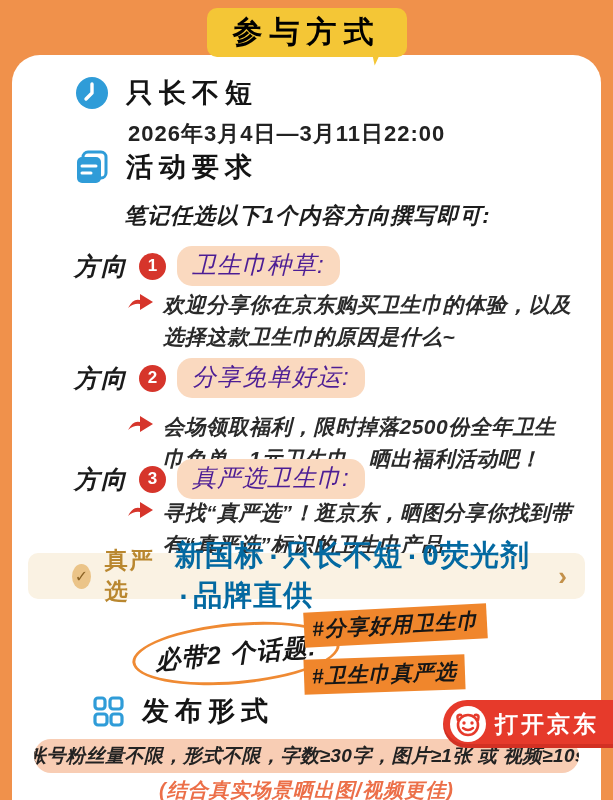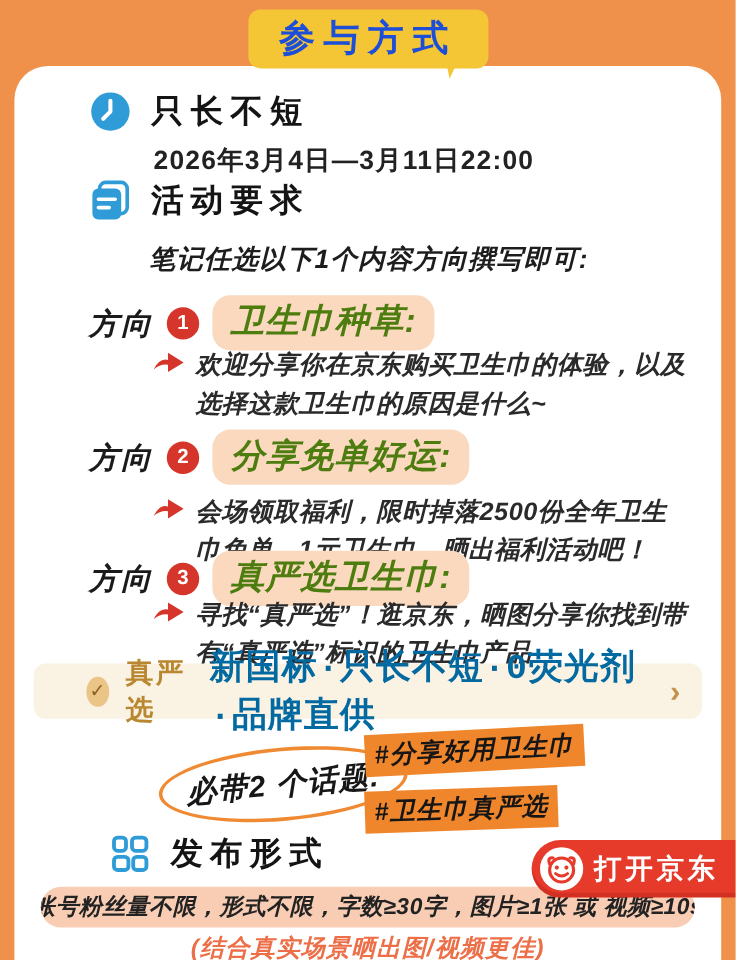--- a/index.html
+++ b/index.html
@@ -6,21 +6,21 @@
   body{
     width:613px;height:800px;position:relative;overflow:hidden;
     background:#F0914B;
     font-family:"Liberation Sans","DejaVu Sans",sans-serif;
     -webkit-font-smoothing:antialiased;
   }
   
   .title-bubble{
     position:absolute;left:50%;top:8px;transform:translateX(-50%);
     background:#F4C636;border-radius:10px;padding:4px 26px;
-    font-size:30px;font-weight:bold;color:#1d4ed8;letter-spacing:7px;
+    font-size:30px;font-weight:bold;color:#000000;letter-spacing:7px;
     white-space:nowrap;z-index:3;
   }
   .bubble-tail{
     position:absolute;left:372px;top:40px;width:0;height:0;z-index:2;
     border-top:24px solid #F4C636;border-right:18px solid transparent;
     transform:rotate(-12deg);
   }
   
   .card{
     position:absolute;left:12px;right:12px;top:55px;bottom:0;
@@ -42,21 +42,21 @@
   
   .dir-row{display:flex;align-items:center;gap:11px;}
   .dir-prefix{font-size:25px;font-weight:bold;font-style:italic;color:#1b1b1b;letter-spacing:2px;}
   .num-badge{
     width:27px;height:27px;border-radius:50%;background:#D6352B;color:#fff;
     font-size:17px;font-weight:bold;display:flex;align-items:center;justify-content:center;
     font-style:normal;
   }
   .dir-pill{
     background:#FAD9BF;border-radius:15px;padding:3px 15px 5px;
-    font-size:28px;font-weight:bold;font-style:italic;color:#4d7c0f;letter-spacing:1px;
+    font-size:24px;font-weight:normal;font-style:italic;color:#4c1d95;letter-spacing:1px;
   }
   .desc-row{display:flex;gap:9px;width:445px;}
   .desc-row .arrow{flex:0 0 27px;margin-top:3px;}
   .desc-text{
     margin:0;font-size:21px;font-weight:bold;font-style:italic;color:#2a2a2a;
     line-height:1.5;letter-spacing:0.5px;
   }
   
   .banner{
     position:absolute;left:16px;right:16px;top:498px;height:46px;

